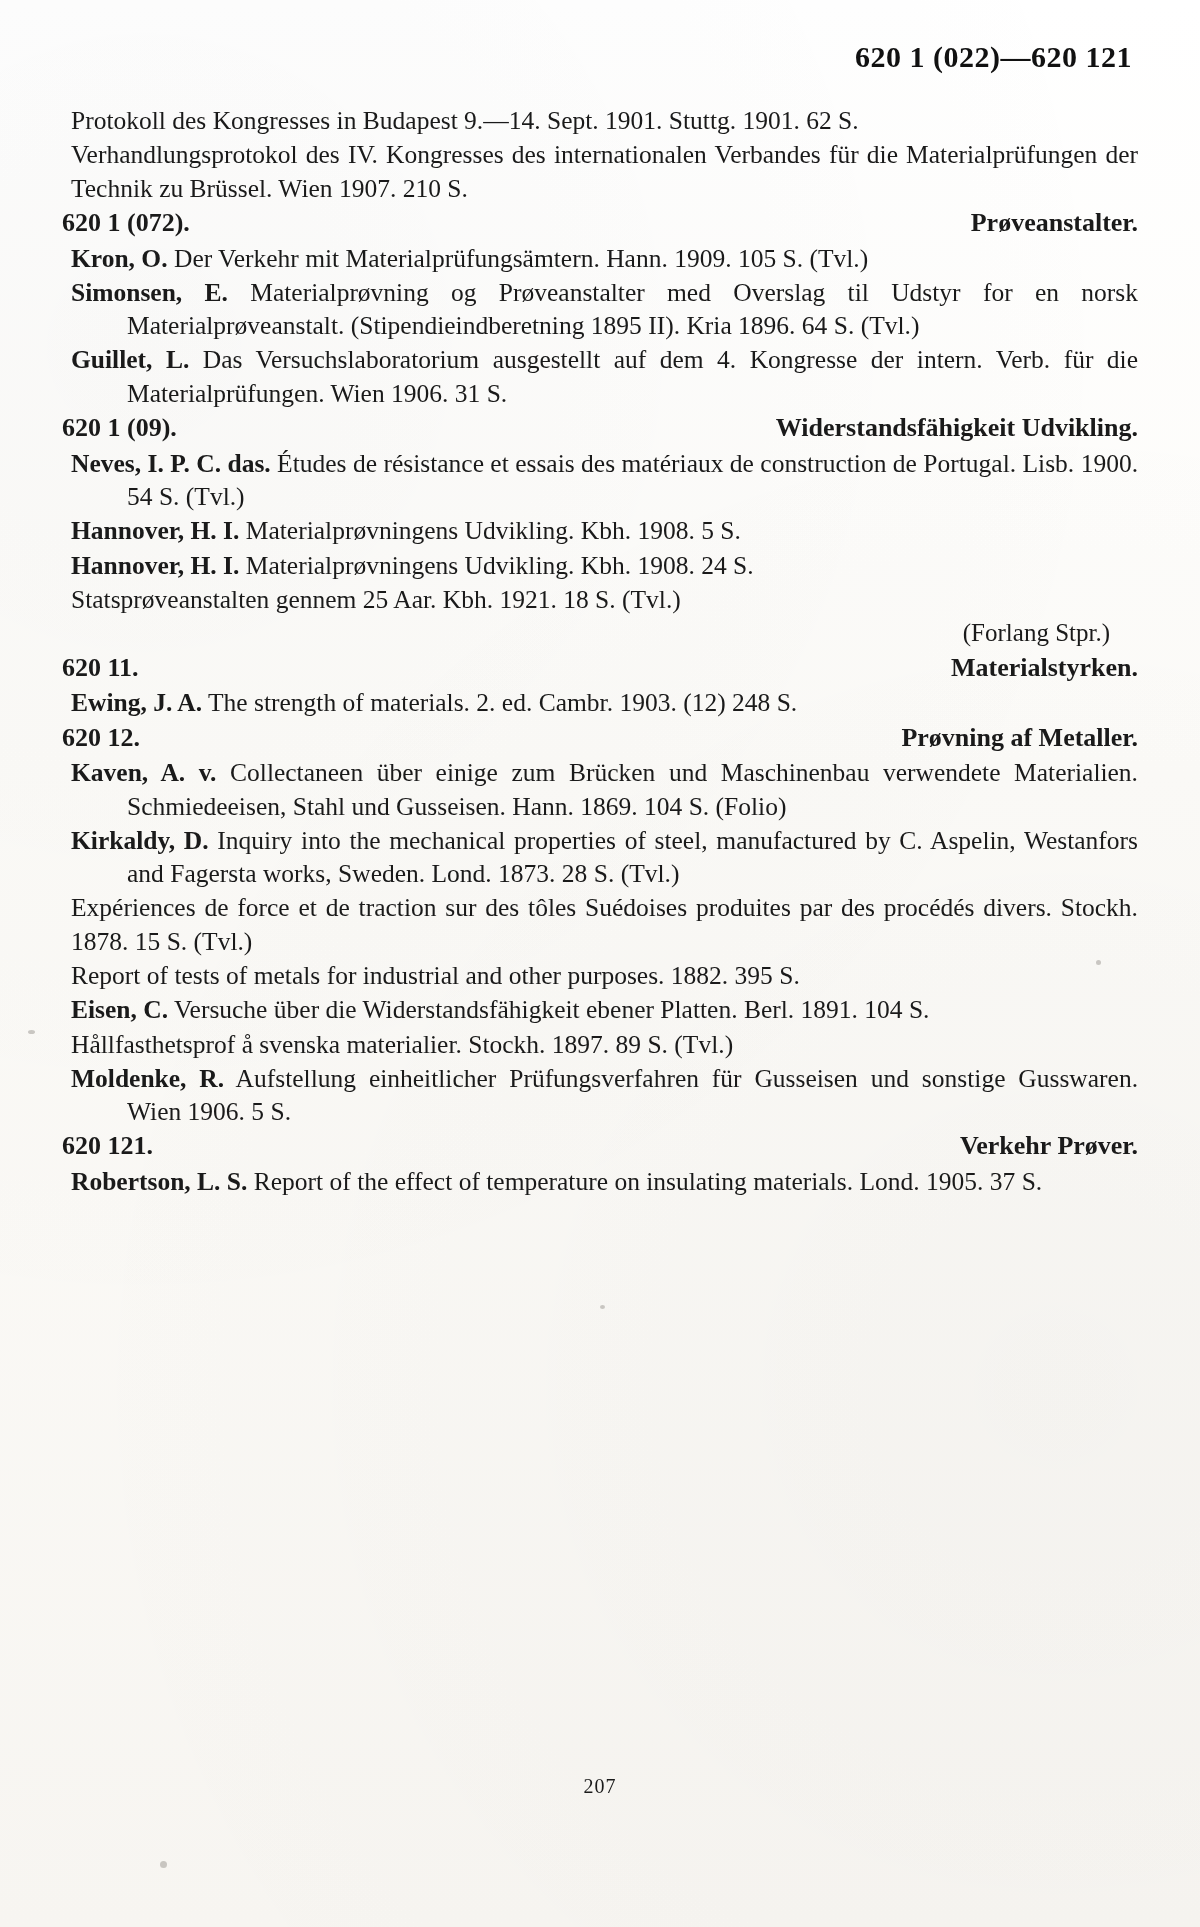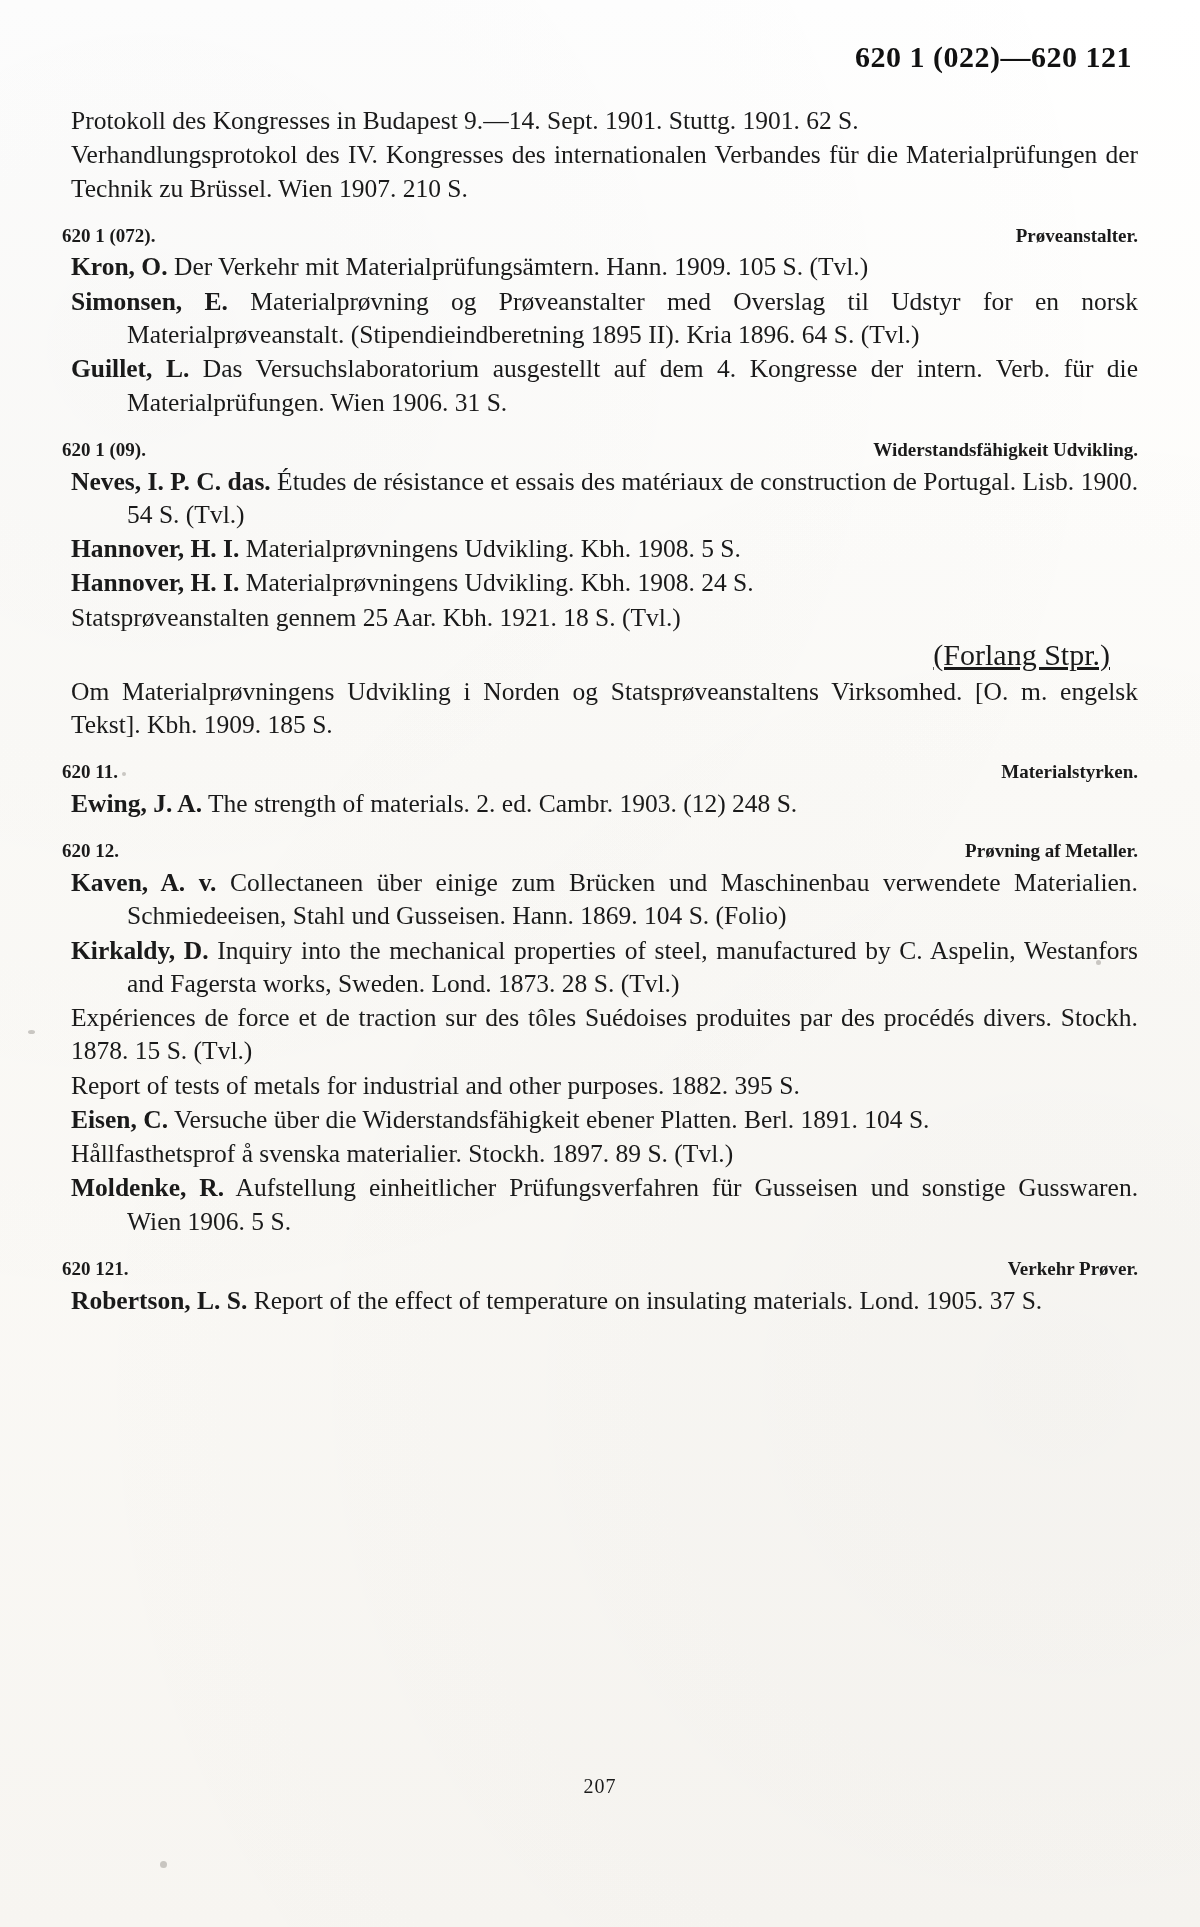--- a/index.html
+++ b/index.html
@@ -58,41 +58,40 @@
     text-indent: -56px;
   }
   .entry.nohang {
     padding-left: 0;
     text-indent: 0;
   }
   .entry b {
     font-weight: bold;
   }
   .classline {
-    font-size: 19px;
+    font-size: 26px;
     line-height: 1.30;
     font-weight: bold;
     display: flex;
     justify-content: space-between;
     align-items: baseline;
-    margin: 19px 0 2px 0;
+    margin: 1px 0 2px 0;
   }
   .classline .num {
     white-space: nowrap;
   }
   .classline .head {
     white-space: nowrap;
   }
   .rightline {
-    font-size: 30px;
+    font-size: 25px;
     line-height: 1.30;
     text-align: right;
     margin: 0 0 1px 0;
     padding-right: 28px;
-    text-decoration: underline;
   }
   .folio {
     position: absolute;
     left: 0;
     right: 0;
     top: 1775px;
     text-align: center;
     font-size: 20px;
     letter-spacing: 1px;
   }
@@ -131,21 +130,20 @@
         <div class="entry"><b>Guillet, L.</b><span> Das Versuchslaboratorium ausgestellt auf dem 4. Kongresse der intern. Verb. für die Materialprüfungen. Wien 1906. 31 S.</span></div>
         <div class="classline">
           <span class="num">620 1 (09).</span>
           <span class="head">Widerstandsfähigkeit Udvikling.</span>
         </div>
         <div class="entry"><b>Neves, I. P. C. das.</b><span> Études de résistance et essais des matériaux de construction de Portugal. Lisb. 1900. 54 S. (Tvl.)</span></div>
         <div class="entry"><b>Hannover, H. I.</b><span> Materialprøvningens Udvikling. Kbh. 1908. 5 S.</span></div>
         <div class="entry"><b>Hannover, H. I.</b><span> Materialprøvningens Udvikling. Kbh. 1908. 24 S.</span></div>
         <div class="entry nohang"><span>Statsprøveanstalten gennem 25 Aar. Kbh. 1921. 18 S. (Tvl.)</span></div>
         <div class="rightline">(Forlang Stpr.)</div>
-        <div class="entry nohang"><span>Om Materialprøvningens Udvikling i Norden og Statsprøveanstaltens Virksomhed. [O. m. engelsk Tekst]. Kbh. 1909. 185 S.</span></div>
         <div class="classline">
           <span class="num">620 11.</span>
           <span class="head">Materialstyrken.</span>
         </div>
         <div class="entry"><b>Ewing, J. A.</b><span> The strength of materials. 2. ed. Cambr. 1903. (12) 248 S.</span></div>
         <div class="classline">
           <span class="num">620 12.</span>
           <span class="head">Prøvning af Metaller.</span>
         </div>
         <div class="entry"><b>Kaven, A. v.</b><span> Collectaneen über einige zum Brücken und Maschinenbau verwendete Materialien. Schmiedeeisen, Stahl und Gusseisen. Hann. 1869. 104 S.                    (Folio)</span></div>

